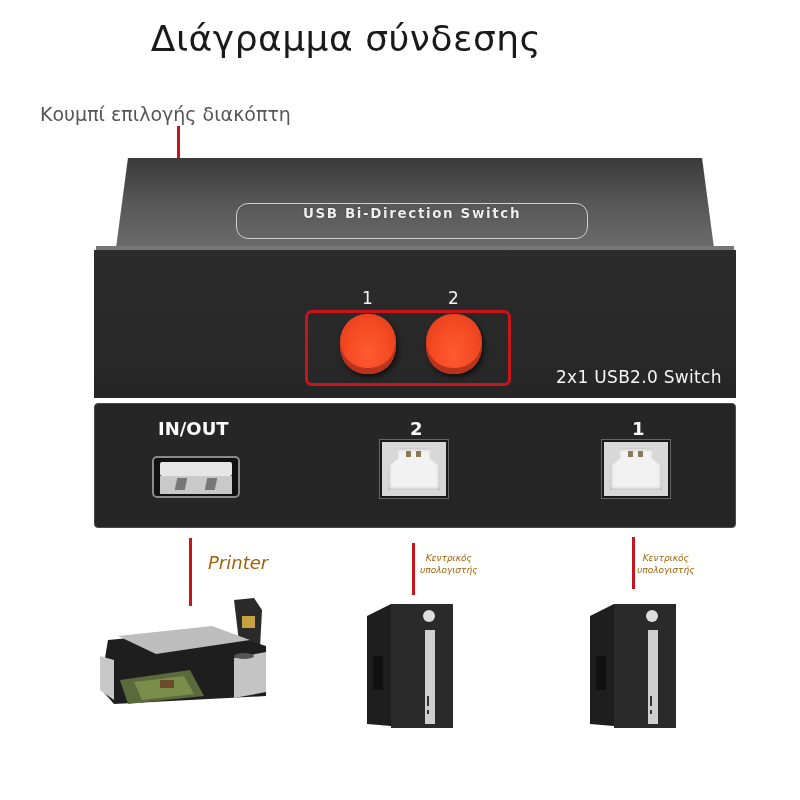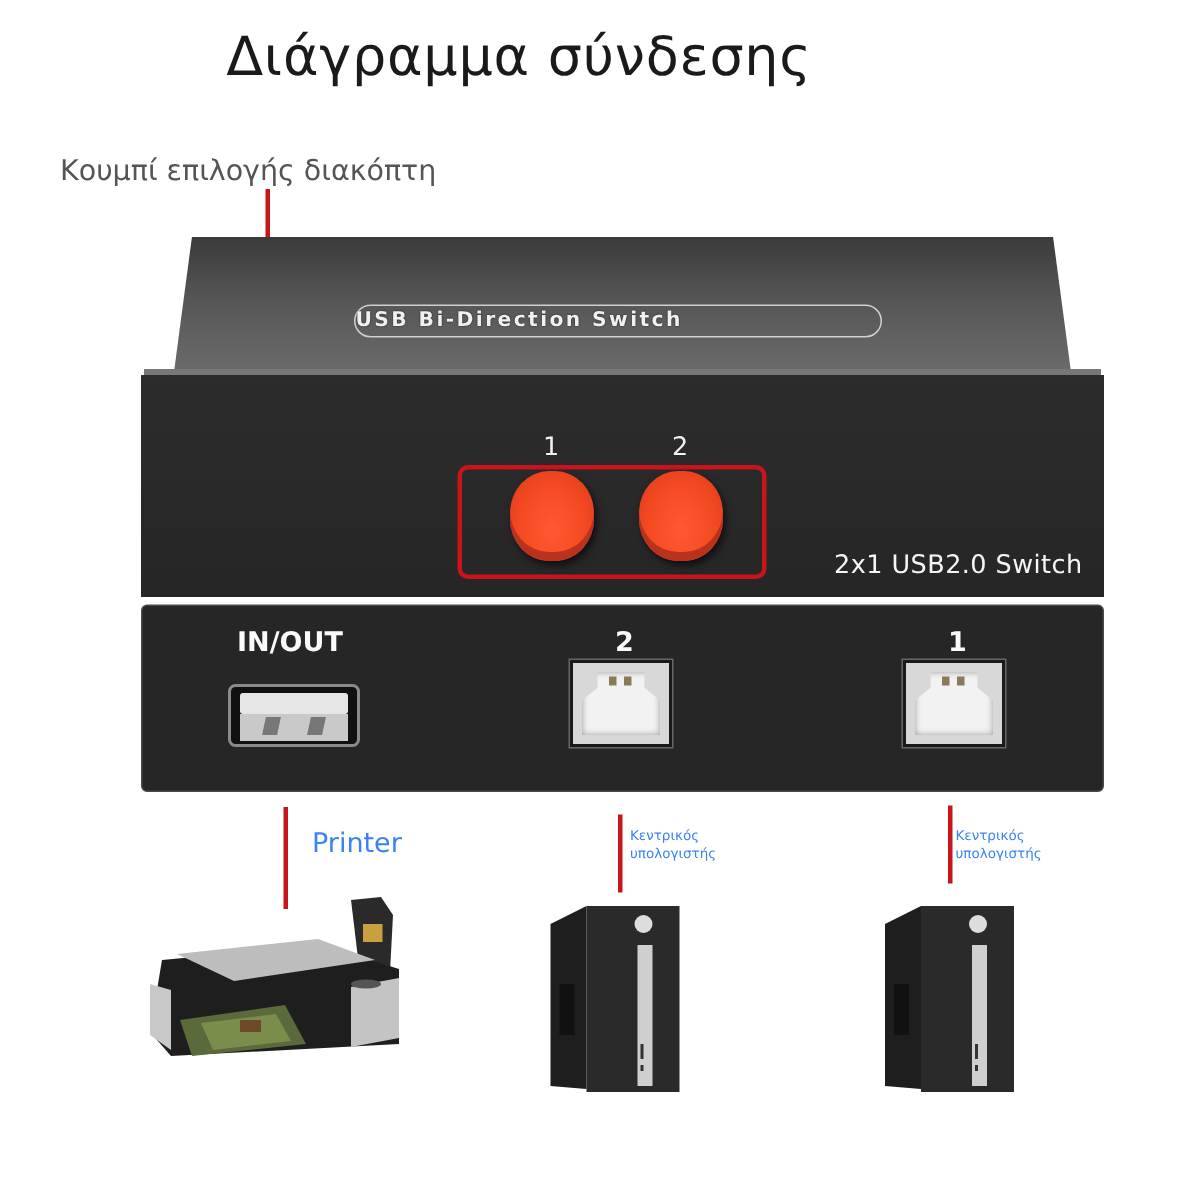--- a/index.html
+++ b/index.html
@@ -23,24 +23,24 @@
   
   .device-top {
     position: absolute; left: 116px; top: 158px; width: 598px; height: 90px;
     background: linear-gradient(180deg, #3a3a3a 0%, #555 45%, #6b6b6b 100%);
     clip-path: polygon(2% 0, 98% 0, 100% 100%, 0 100%);
   }
   .top-edge {
     position: absolute; left: 96px; top: 246px; width: 638px; height: 4px; background: #777;
   }
   .badge {
-    position: absolute; left: 236px; top: 203px; width: 352px; height: 22px;
+    position: absolute; left: 236px; top: 203px; width: 352px; height: 36px;
     border: 1.5px solid #d0d0d0; border-radius: 12px;
     color: #f0f0f0; font-family: "DejaVu Sans", sans-serif; font-weight: bold;
-    font-size: 13.5px; letter-spacing: 1.6px; line-height: 19px;
+    font-size: 13.5px; letter-spacing: 1.6px; text-align: center; line-height: 19px;
     text-shadow: 0 0 1px #000;
   }
 
   
   .front-upper {
     position: absolute; left: 94px; top: 250px; width: 642px; height: 148px;
     background: linear-gradient(180deg, #2c2c2c 0%, #262626 100%);
   }
   .btn-num {
     position: absolute; top: 288px; font-size: 17px; color: #f2f2f2;
@@ -89,23 +89,23 @@
     box-shadow: inset 0 0 4px #999;
   }
   .usb-b .dot {
     position: absolute; top: 9px; width: 5px; height: 6px; background: #8a7a5a;
   }
 
   
   .conn {
     position: absolute; width: 3px; background: #c8151b;
   }
-  .device-label { position: absolute; color: #3b82f6; }
+  .device-label { position: absolute; color: #a16207; font-style: italic; }
   .printer-label { left: 208px; top: 552px; font-size: 18px; }
-  .pc-label { font-size: 9px; line-height: 12px; text-align: left; }
+  .pc-label { font-size: 9px; line-height: 12px; text-align: center; }
 
   
   .printer { position: absolute; left: 94px; top: 596px; width: 180px; height: 112px; }
   .pc { position: absolute; top: 600px; width: 90px; height: 130px; }
 </style>
 </head>
 <body>
 
 <div class="title">Διάγραμμα σύνδεσης</div>
 

